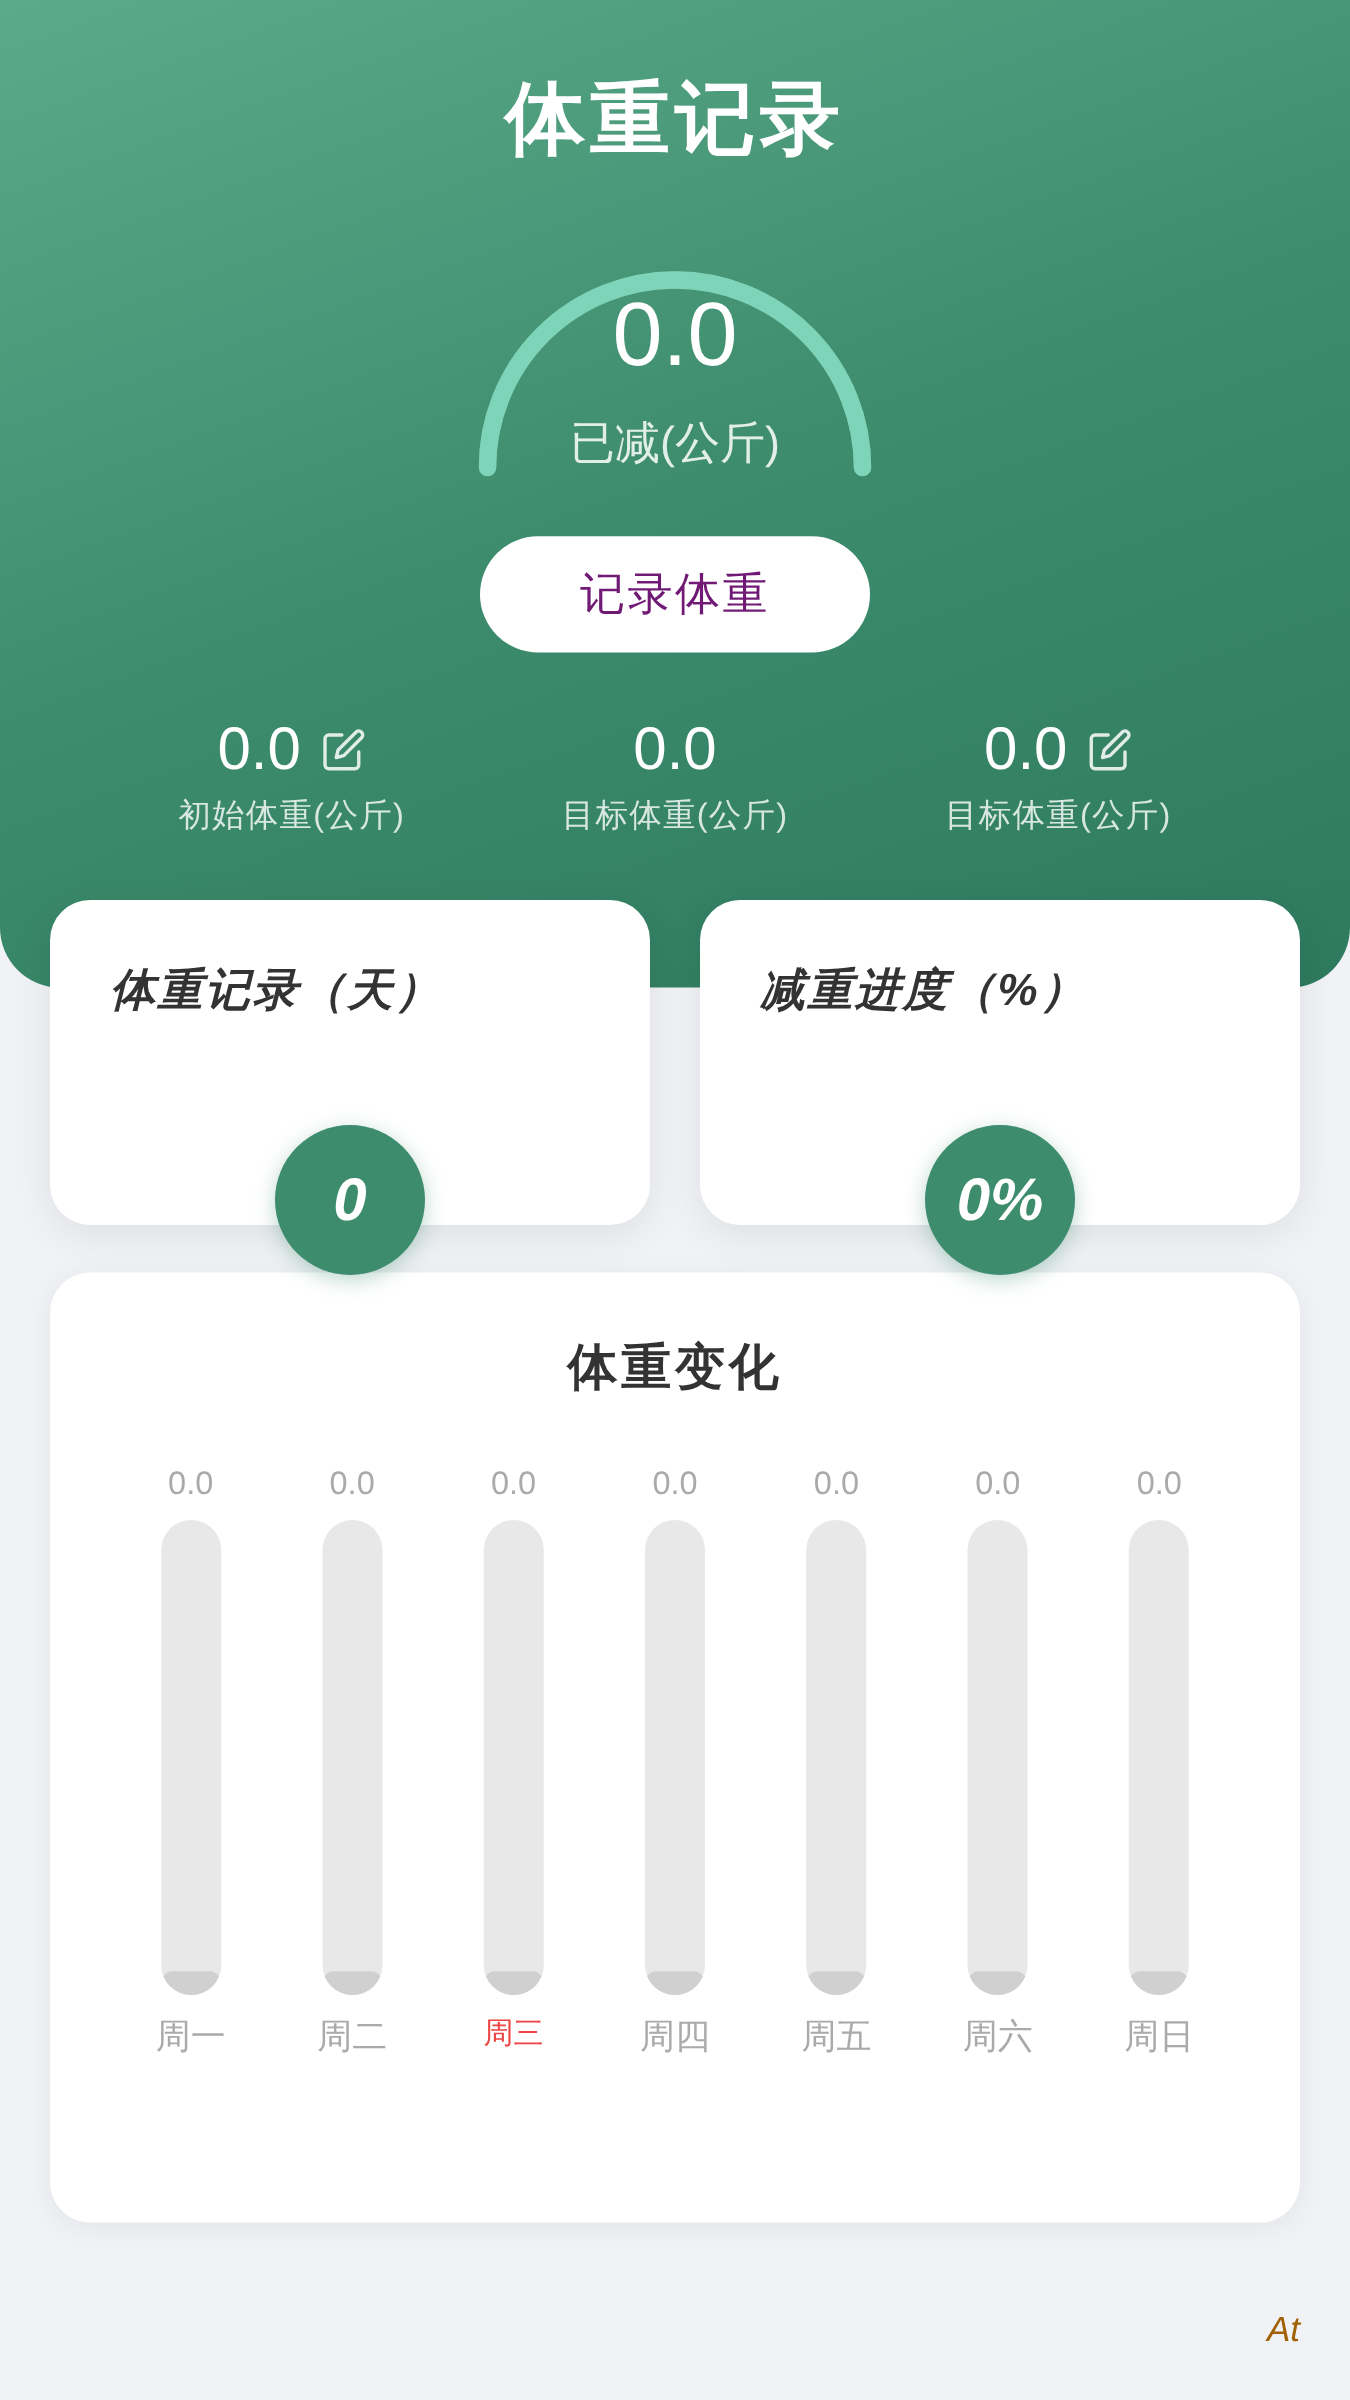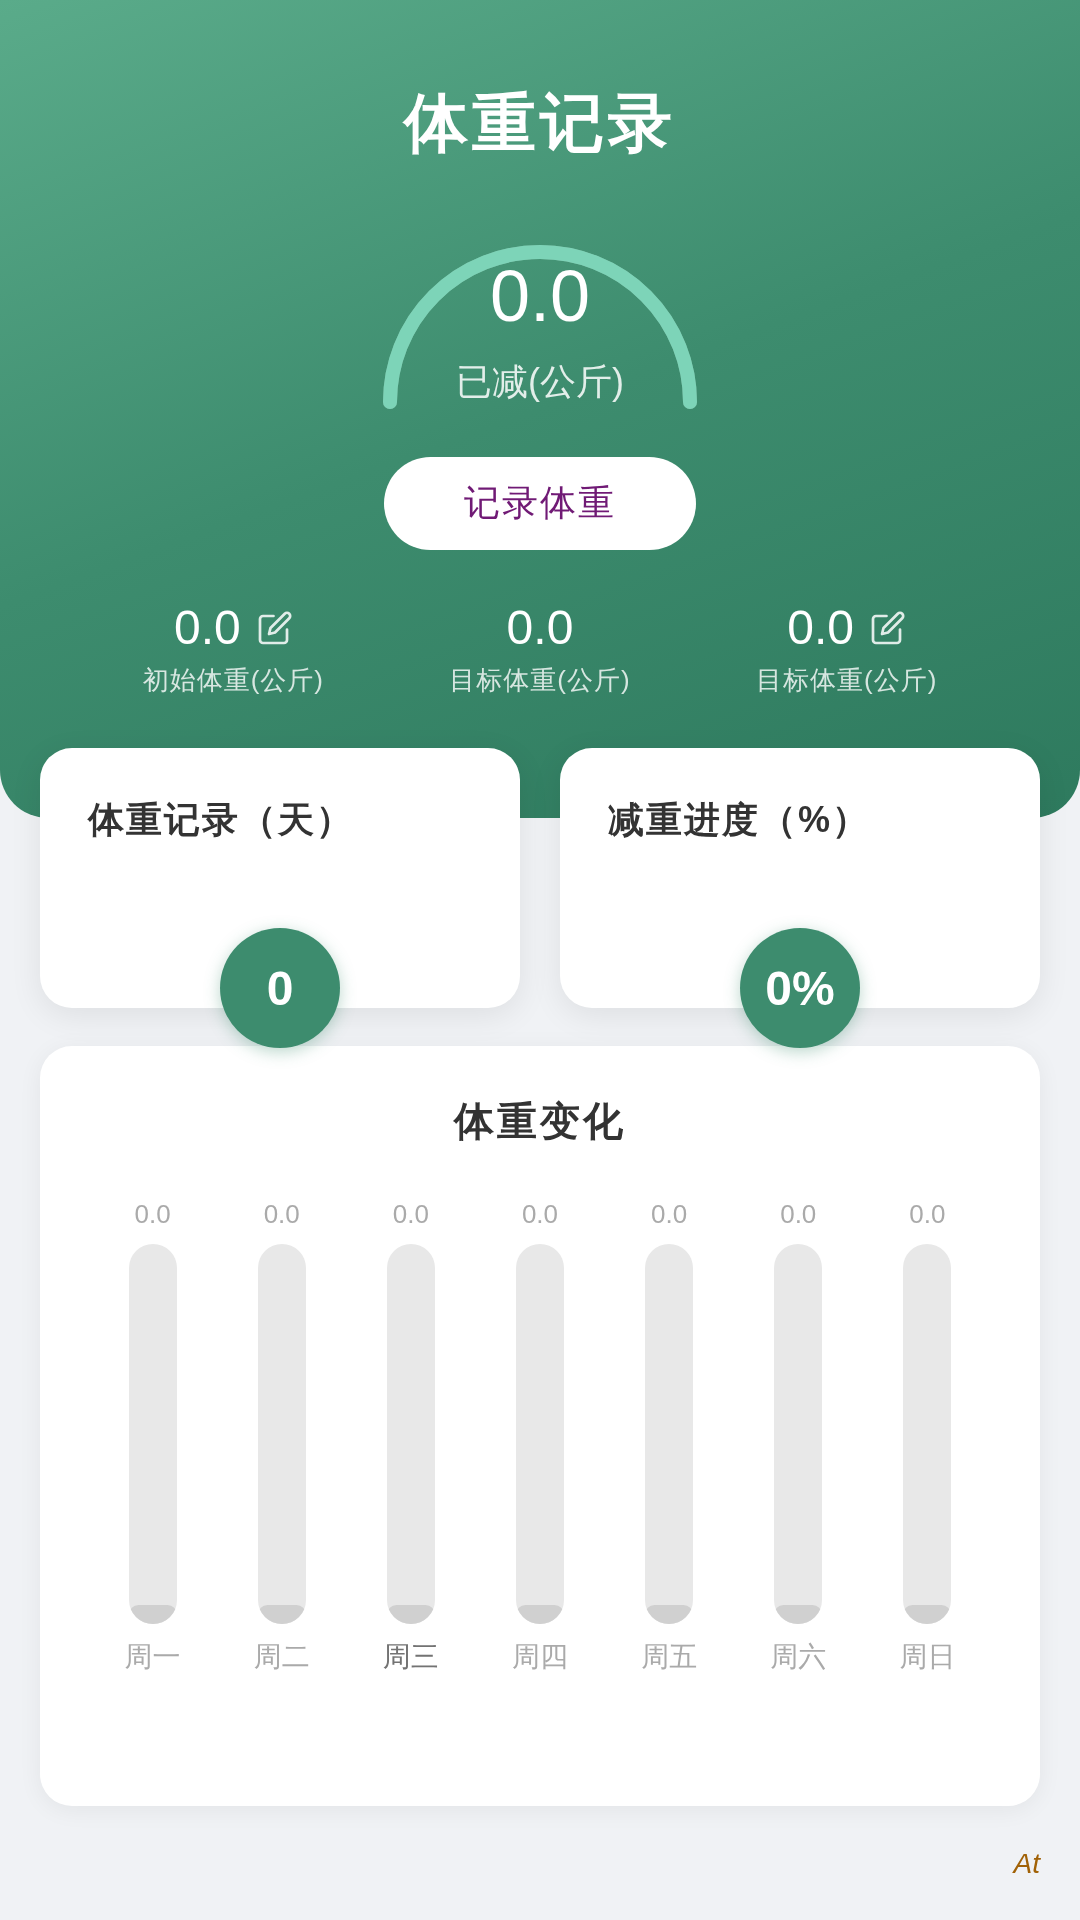--- a/index.html
+++ b/index.html
@@ -22,21 +22,21 @@
       display: flex;
       flex-direction: column;
       align-items: center;
     }
 
     
     .header-card {
       width: 100%;
       background: linear-gradient(160deg, #5aab8a 0%, #3d8c6e 50%, #2e7a5e 100%);
       border-radius: 0 0 48px 48px;
-      padding: 80px 60px 120px 60px;
+      padding: 52px 60px 120px 60px;
       display: flex;
       flex-direction: column;
       align-items: center;
       position: relative;
     }
 
     .page-title {
       font-size: 64px;
       font-weight: 600;
       color: #ffffff;
@@ -154,20 +154,21 @@
       flex: 1;
       background: #ffffff;
       border-radius: 32px;
       padding: 48px 28px 80px 48px;
       box-shadow: 0 8px 32px rgba(0,0,0,0.08);
       display: flex;
       flex-direction: column;
       align-items: flex-start;
       position: relative;
       min-height: 260px;
+      font-style: italic;
     }
 
     .card-title {
       font-size: 36px;
       font-weight: 600;
       color: #333333;
       letter-spacing: 2px;
     }
 
     .card-badge {
@@ -314,21 +315,21 @@
       <div style="width:48px;background:#e8e8e8;border-radius:24px;height:380px;display:flex;flex-direction:column;justify-content:flex-end;overflow:hidden;">
         <div style="width:100%;background:#d0d0d0;border-radius:24px;height:5%;"></div>
       </div>
       <span style="font-size:28px;color:#aaaaaa;">周二</span>
     </div>
           <div class="bar-col-wrapper">
       <span style="font-size:26px;color:#aaaaaa;">0.0</span>
       <div style="width:48px;background:#e8e8e8;border-radius:24px;height:380px;display:flex;flex-direction:column;justify-content:flex-end;overflow:hidden;">
         <div style="width:100%;background:#d0d0d0;border-radius:24px;height:5%;"></div>
       </div>
-      <span style="font-size:28px;color:#737373;">周三</span>
+      <span style="font-size:24px;color:#ef4444;">周三</span>
     </div>
           <div class="bar-col-wrapper">
       <span style="font-size:26px;color:#aaaaaa;">0.0</span>
       <div style="width:48px;background:#e8e8e8;border-radius:24px;height:380px;display:flex;flex-direction:column;justify-content:flex-end;overflow:hidden;">
         <div style="width:100%;background:#d0d0d0;border-radius:24px;height:5%;"></div>
       </div>
       <span style="font-size:28px;color:#aaaaaa;">周四</span>
     </div>
           <div class="bar-col-wrapper">
       <span style="font-size:26px;color:#aaaaaa;">0.0</span>

